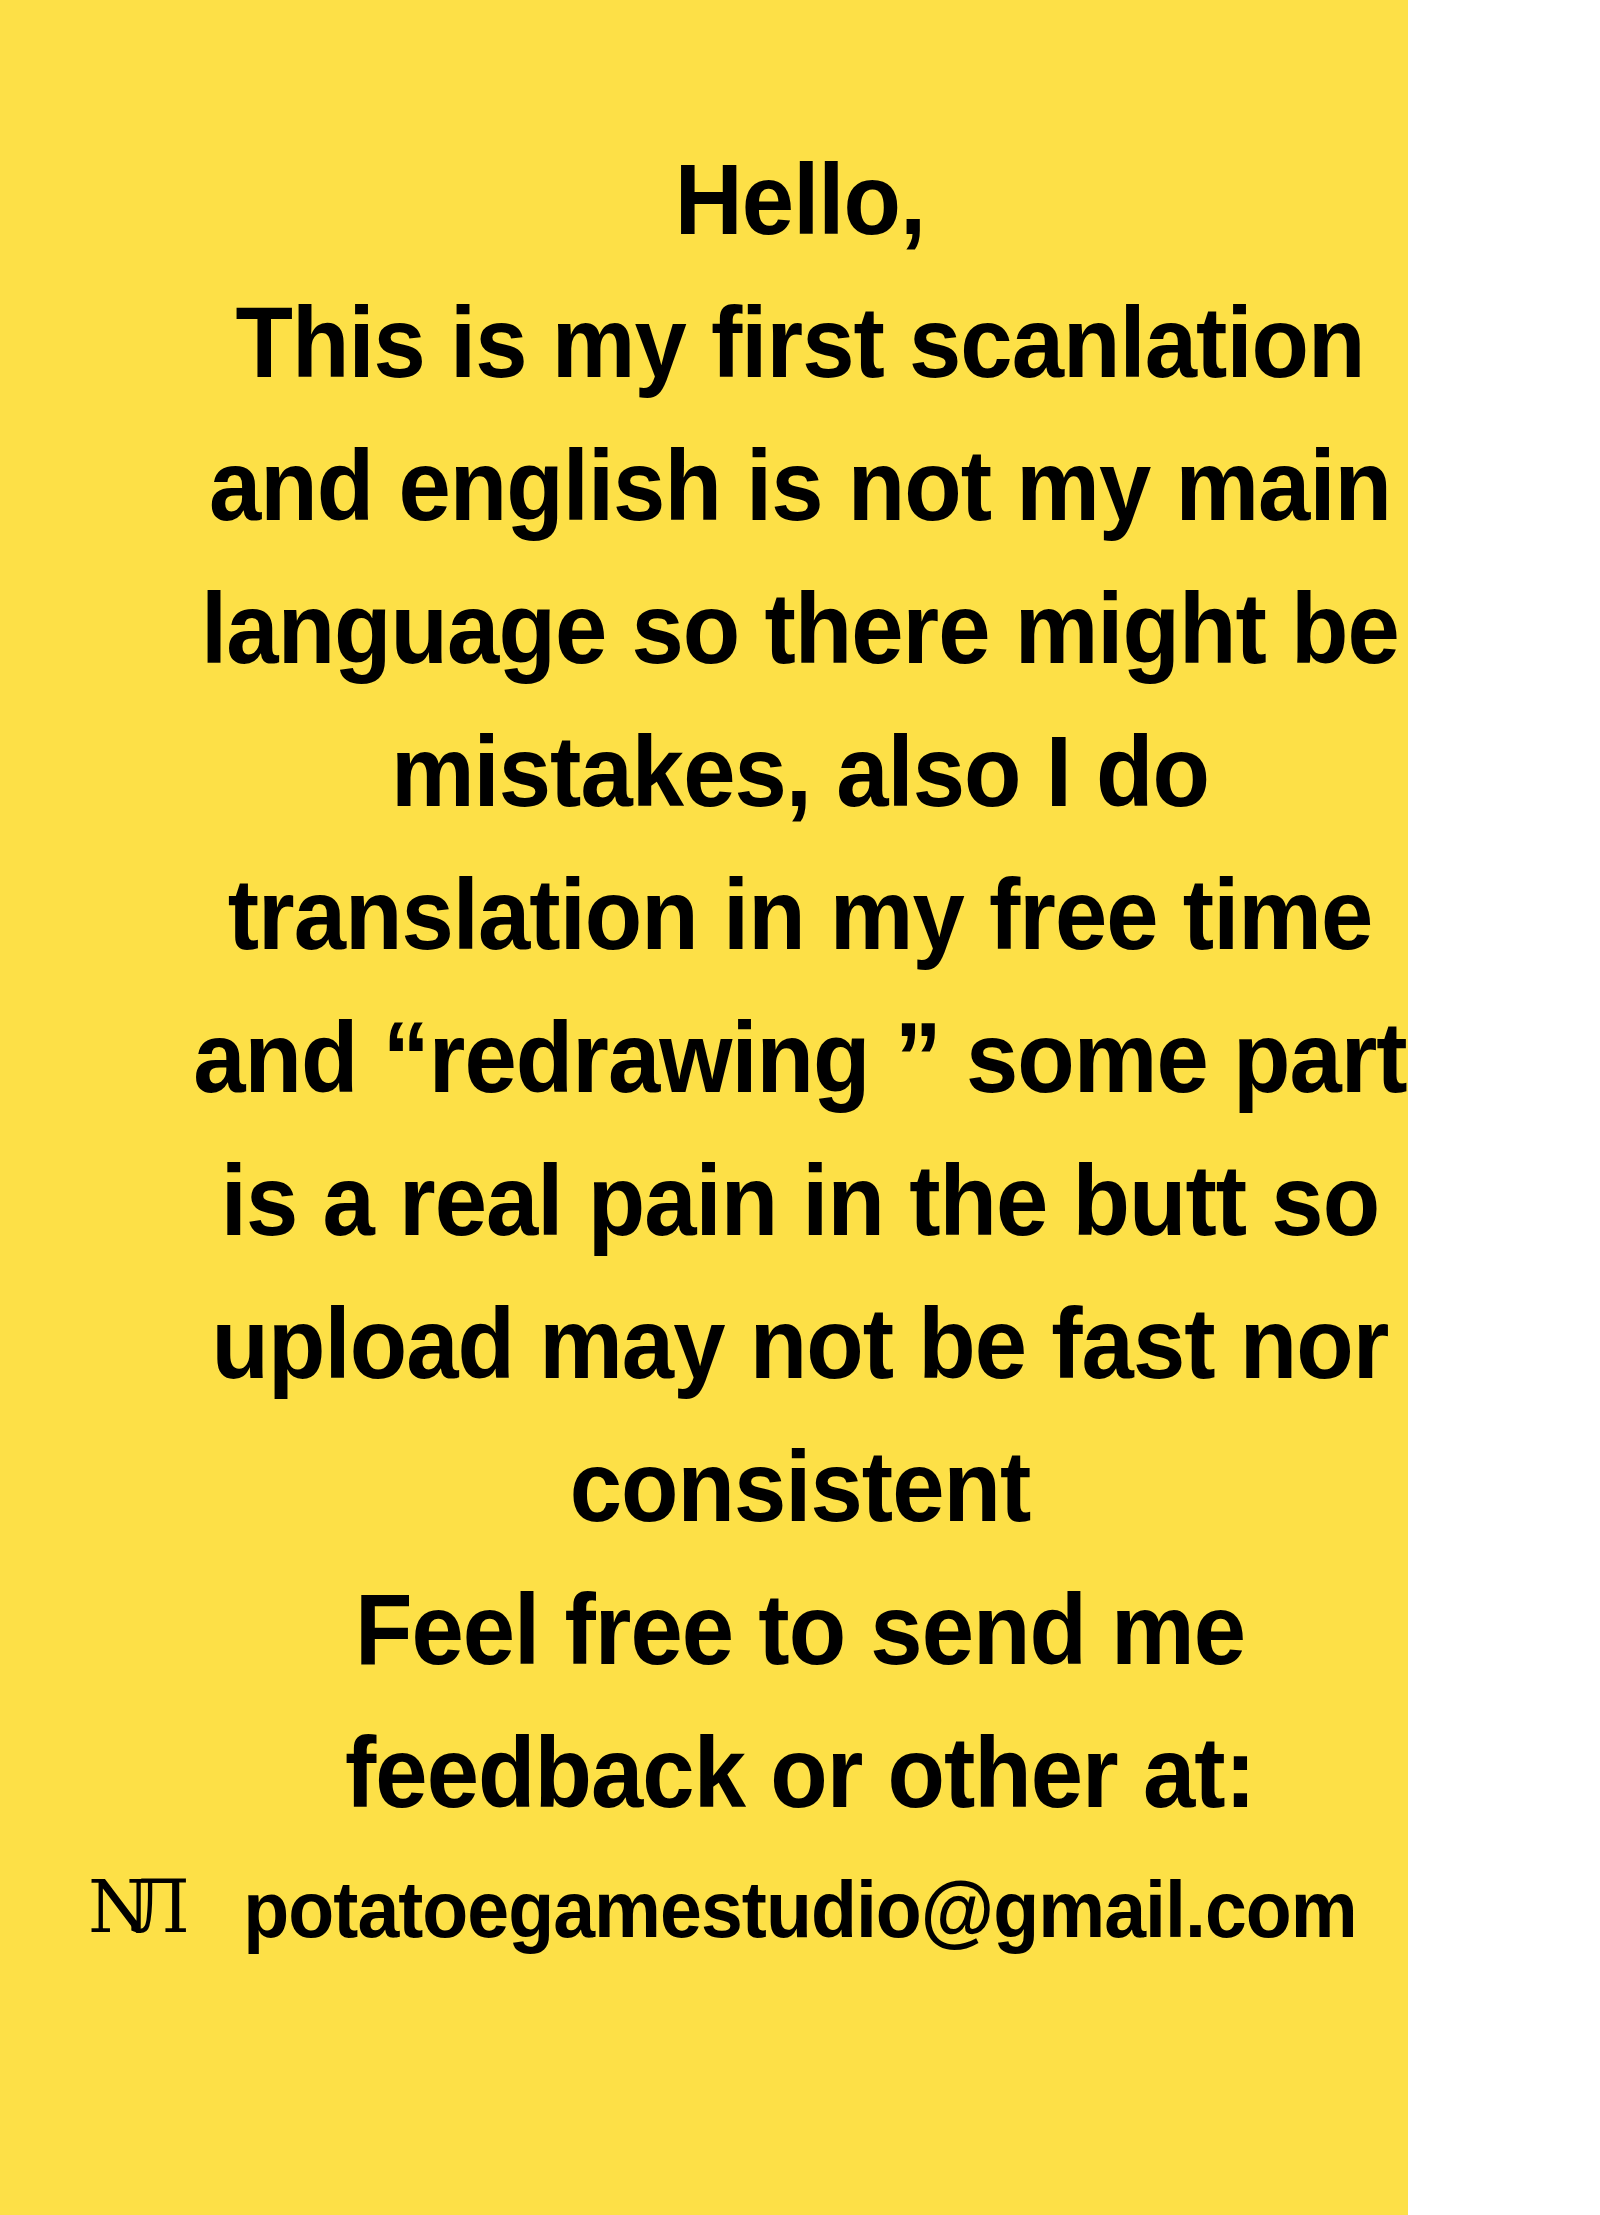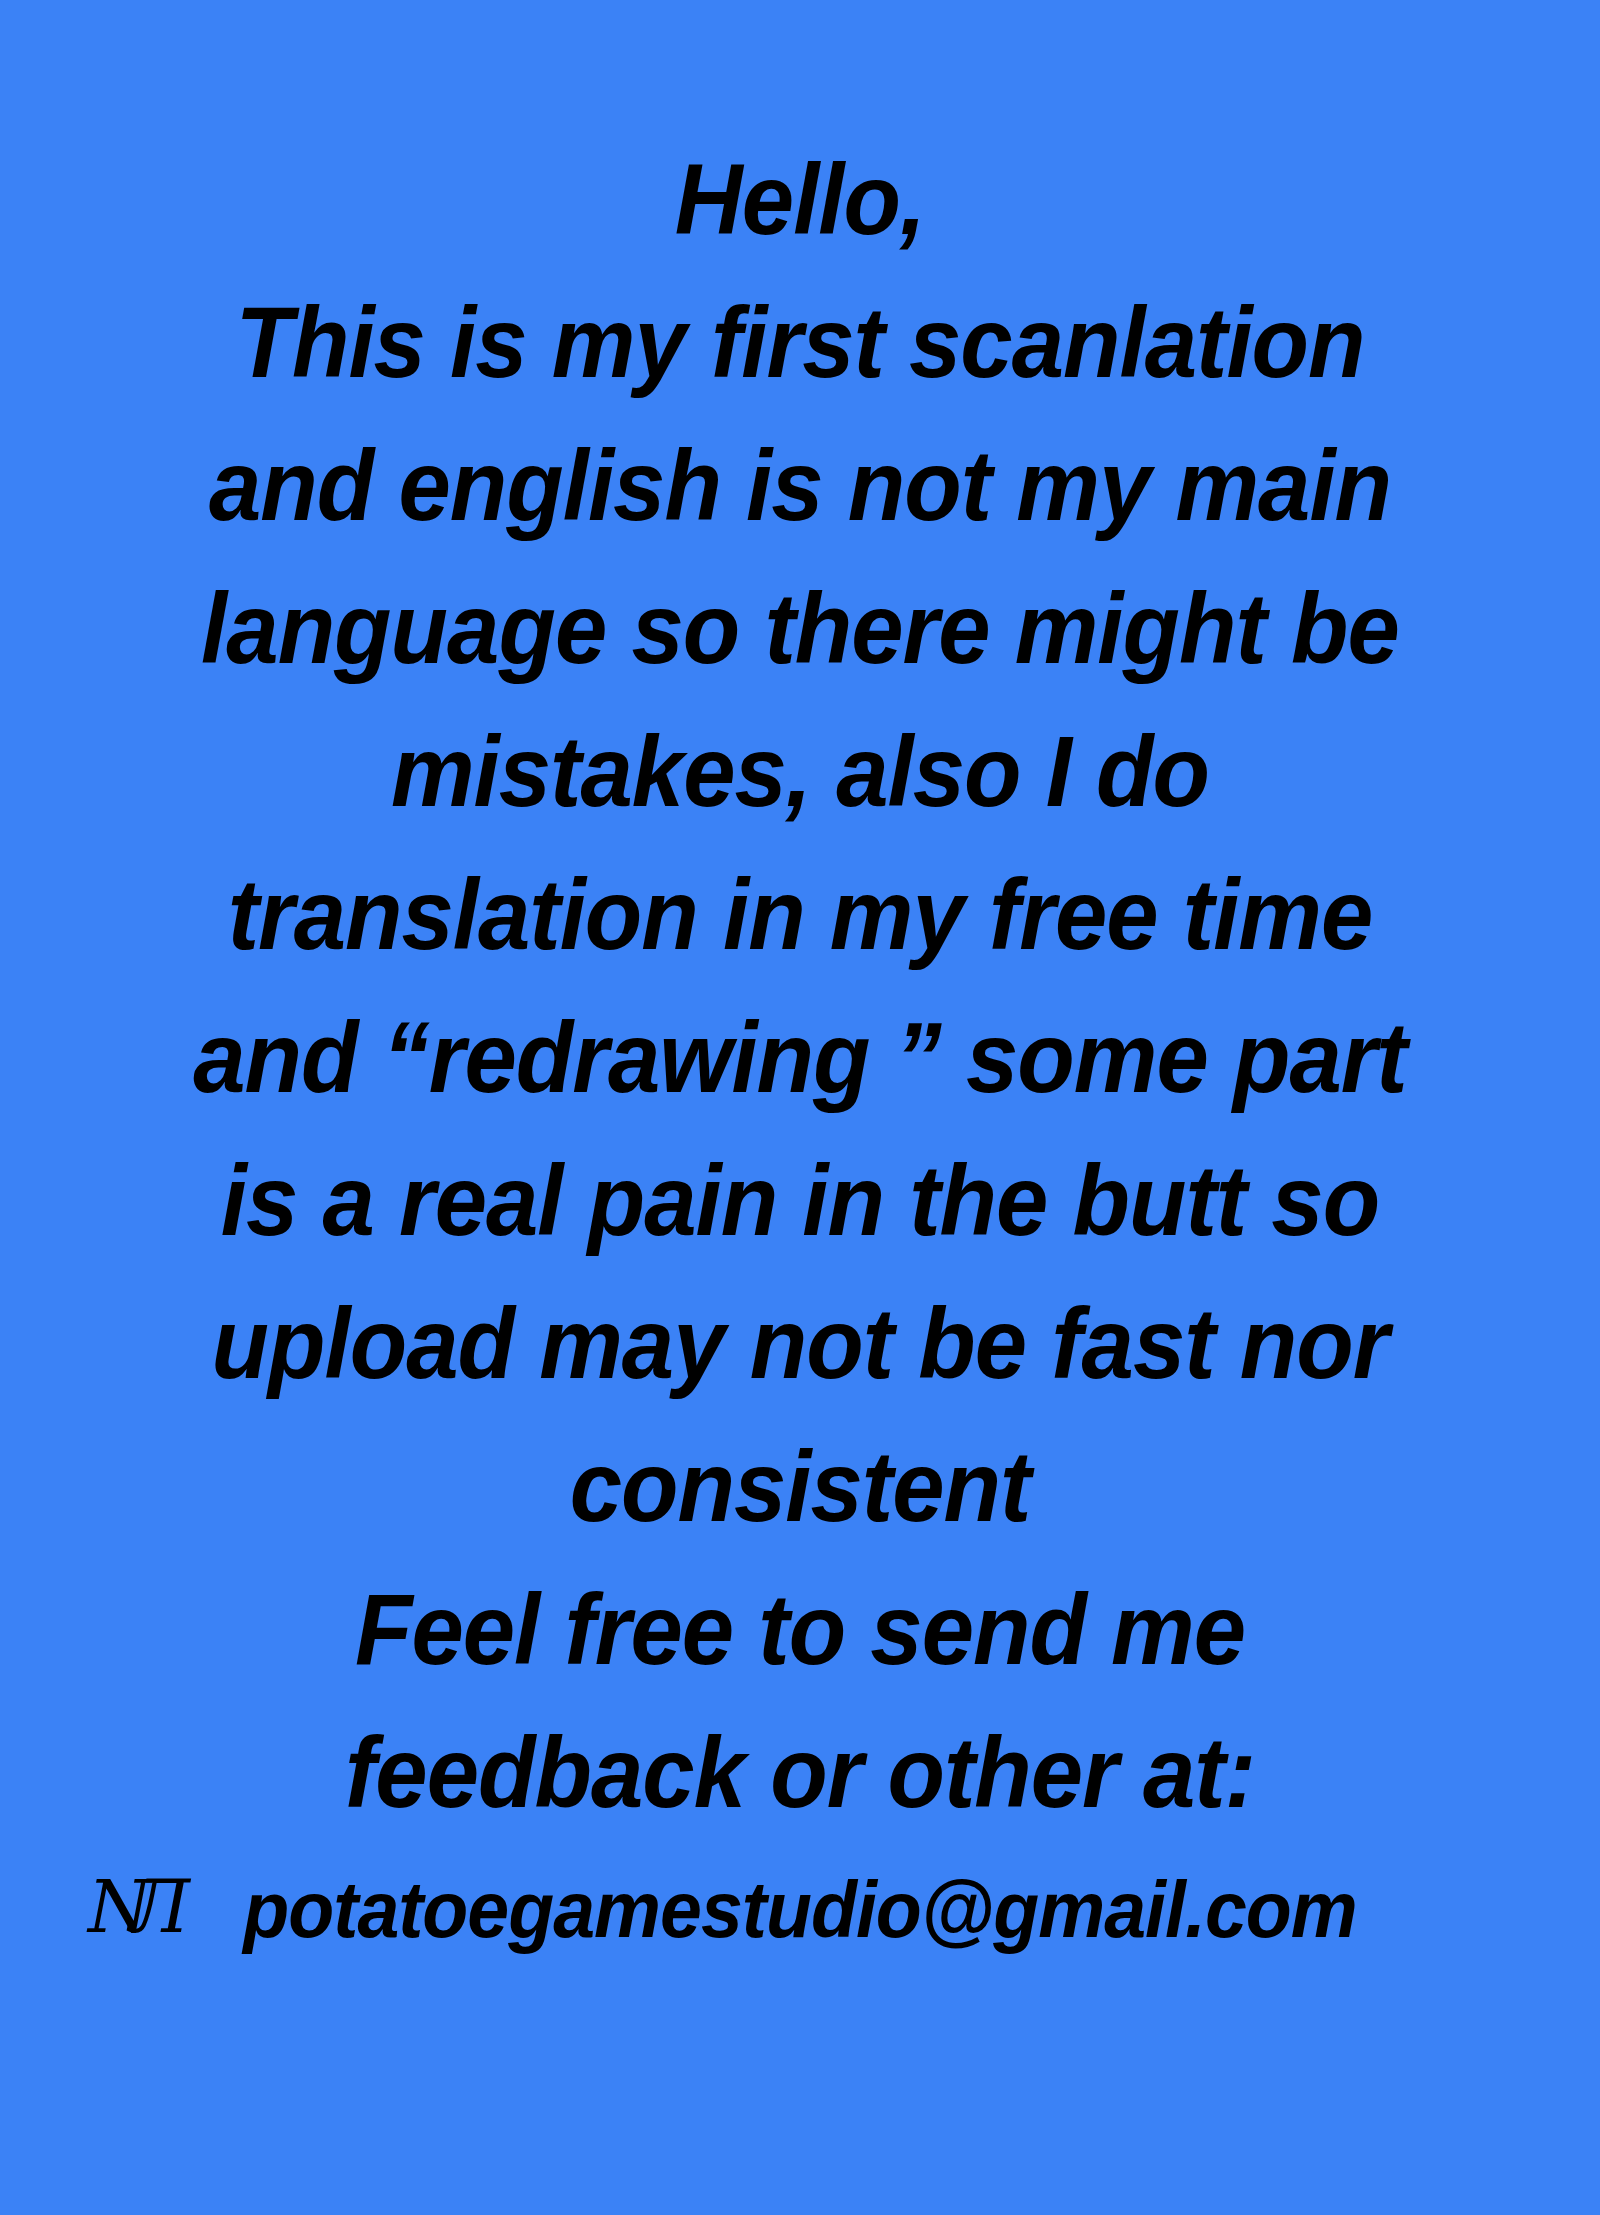--- a/index.html
+++ b/index.html
@@ -2,28 +2,27 @@
 <html><head>
 <meta charset="utf-8">
 <style>
   html, body {
     margin: 0;
     padding: 0;
     background: #ffffff;
   }
   .page {
     position: relative;
-    width: 1600px;
+    width: 1408px;
     height: 2215px;
-    background: #3b82f6;
+    background: #fde047;
     overflow: hidden;
     font-family: "Liberation Sans", sans-serif;
     font-weight: 700;
     color: #000000;
-    font-style: italic;
   }
   .text-block {
     position: absolute;
     top: 128px;
     left: 0;
     width: 1600px;
     text-align: center;
     font-size: 100px;
     line-height: 143px;
     letter-spacing: -1px;

